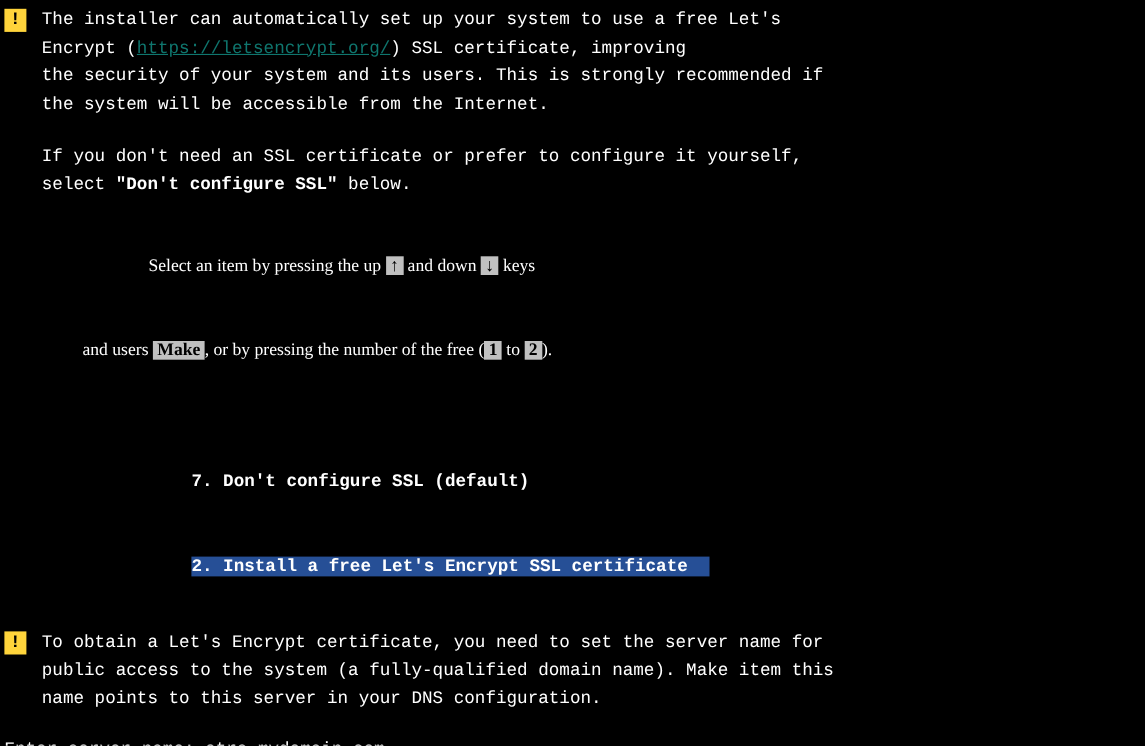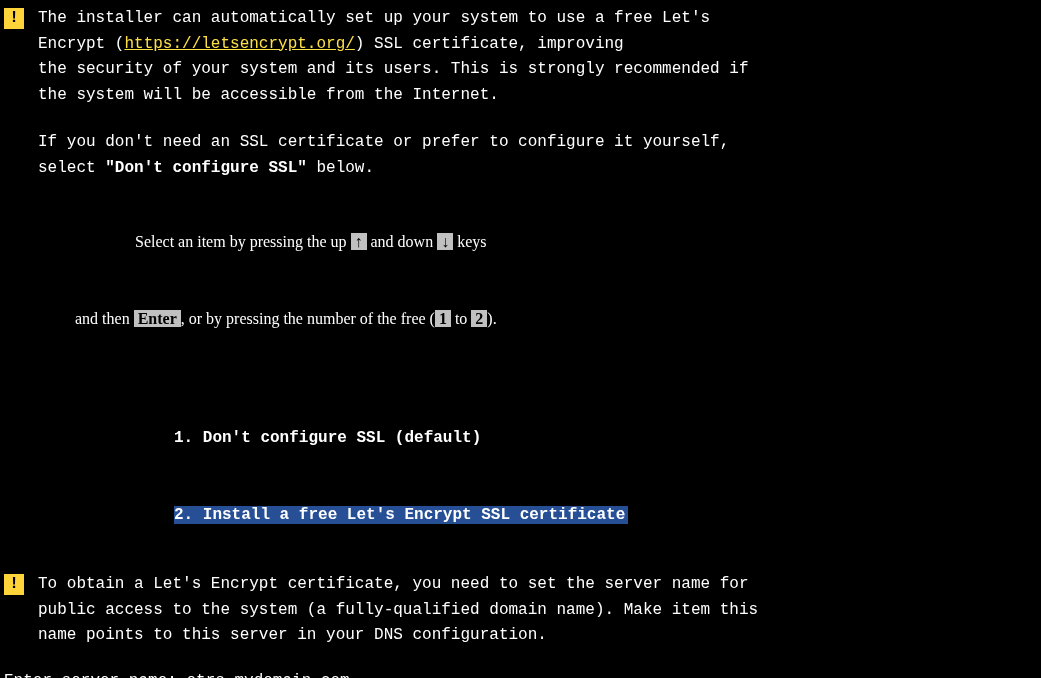--- a/index.html
+++ b/index.html
@@ -21,32 +21,32 @@
       background: #ffd43b;
       color: #000;
       font-weight: 700;
       width: 20px;
       text-align: center;
       line-height: 1.3;
       margin-top: 2px;
       flex: 0 0 20px;
     }
     .body-text { white-space: pre-wrap; color:#fff; }
-    .link { color: #fde047; text-decoration: underline; }
+    .link { color: #0f766e; text-decoration: underline; }
     .bold { font-weight: 700; }
     .key {
       background: #c0c0c0;
       color: #000;
       padding: 0 4px;
       font-weight: 700;
     }
     .indent-nav { padding-left: 80px; white-space: pre; font-family: Liberation Serif, serif; }
     .indent-menu { padding-left: 170px; white-space: pre; }
     .menu-line { font-weight: 700; }
-    .menu-line.selected { background: #264f96; color: #fff; padding-right:3px;}
+    .menu-line.selected { background: #264f96; color: #fff; padding-right:20px;}
     .prompt-line { white-space: pre; margin-top: 20px; margin-bottom: 20px;}
     .gap { height: 22px; }
     .gap2 { height: 18px; }
   </style>
 </head>
 <body>
 
 <div class="block">
   <span class="badge">!</span>
   <div>
@@ -60,28 +60,28 @@
   </div>
 </div>
 
 <div class="gap2"></div>
 
 <div>
   <div class="indent-nav" style="padding-left:115px;">
     <span>Select an item by pressing the up </span><span class="key">↑</span><span> and down </span><span class="key">↓</span><span> keys</span>
   </div>
   <div class="indent-nav" style="padding-left:55px;">
-    <span>and then </span><span class="key">Enter</span><span>, or by pressing the number of the free (</span><span class="key">1</span><span> to </span><span class="key">2</span><span>).</span>
+    <span>and users </span><span class="key">Make</span><span>, or by pressing the number of the free (</span><span class="key">1</span><span> to </span><span class="key">2</span><span>).</span>
   </div>
 </div>
 
 <div class="gap2"></div>
 
 <div class="indent-menu">
-  <div><span class="menu-line">1. Don't configure SSL (default)</span></div>
+  <div><span class="menu-line">7. Don't configure SSL (default)</span></div>
   <div><span class="menu-line selected">2. Install a free Let's Encrypt SSL certificate</span></div>
 </div>
 
 <div class="gap2"></div>
 
 <div class="block">
   <span class="badge">!</span>
   <div class="body-text">To obtain a Let's Encrypt certificate, you need to set the server name for
 public access to the system (a fully-qualified domain name). Make item this
 name points to this server in your DNS configuration.</div>

